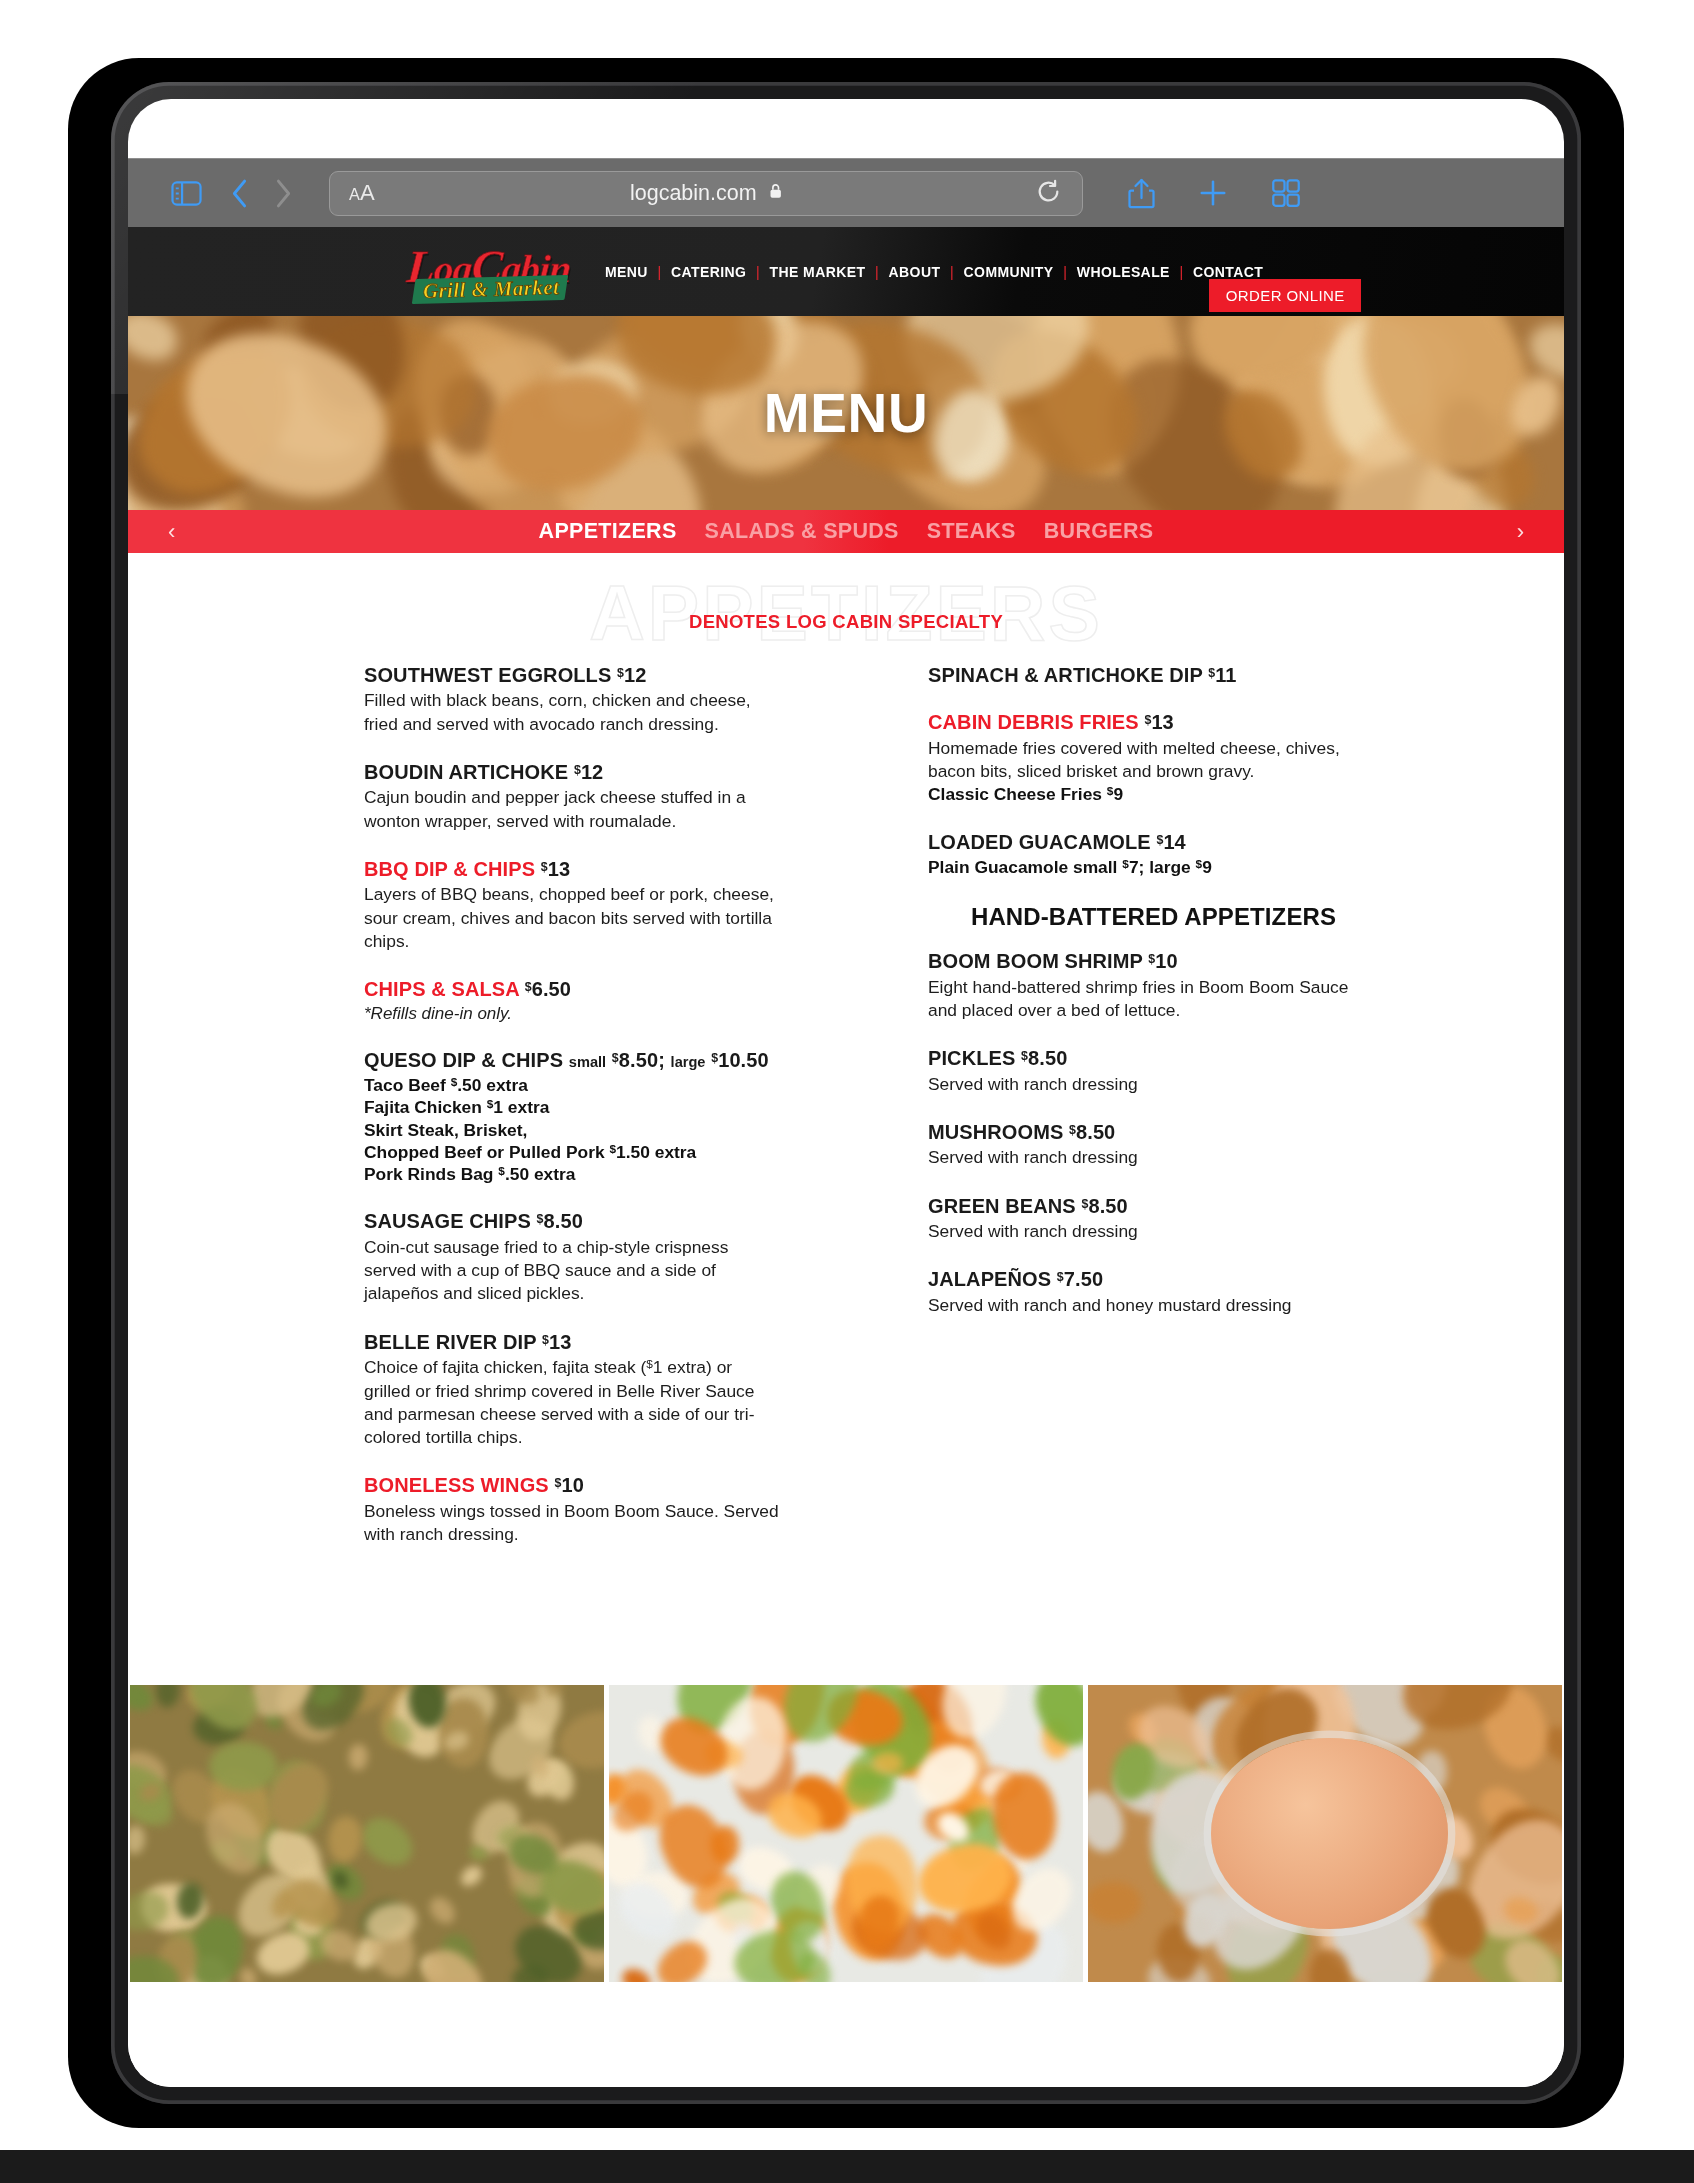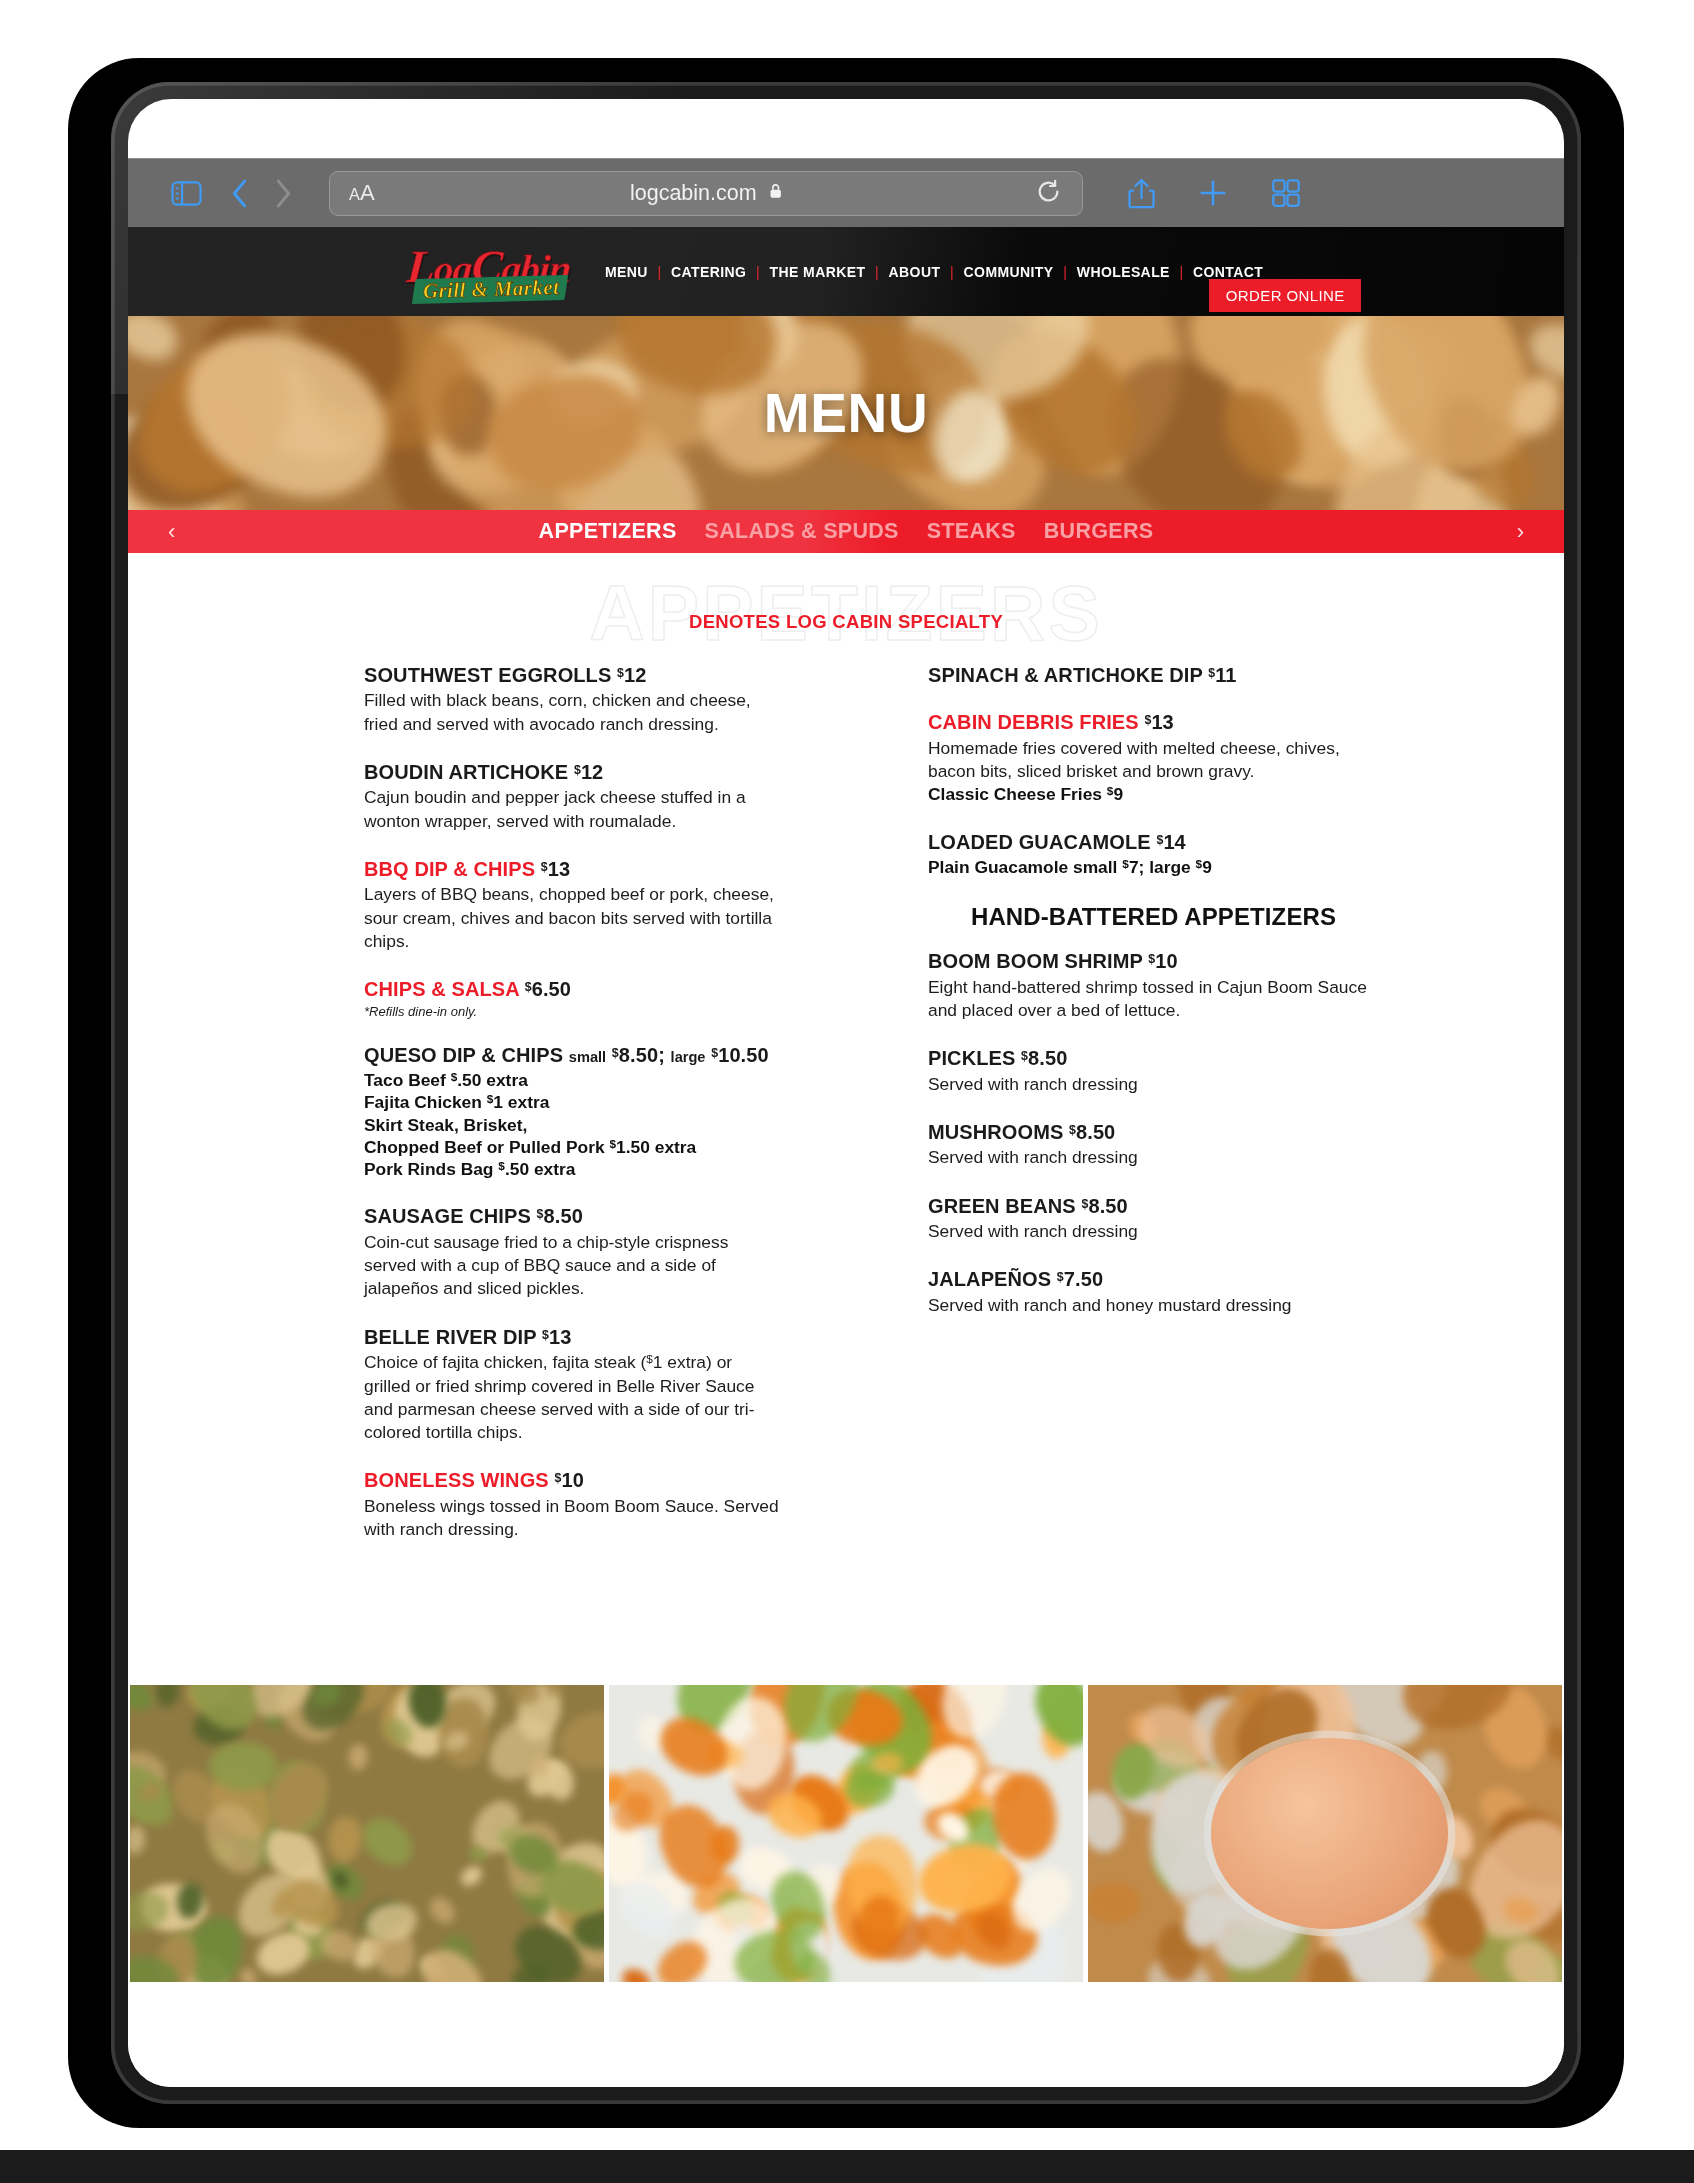--- a/index.html
+++ b/index.html
@@ -248,21 +248,21 @@
     color: #1a1a1a; line-height: 1.12; margin-bottom: 3px;
   }
   .item h3.spec { color: #ed1c29; }
   .item h3 .price { color: #1a1a1a; font-weight: 700; }
   .item h3 .price sup { font-size: 0.62em; vertical-align: 0.42em; font-weight: 700; }
   .item h3 .sz { font-size: 0.73em; font-weight: 700; letter-spacing: 0; }
   .item p.desc {
     font-size: 17.4px; line-height: 1.34; color: #1d1d1d; font-weight: 400;
   }
   .item p.desc sup { font-size: 0.68em; vertical-align: 0.4em; }
-  .item p.note { font-size: 13px; font-style: italic; color: #1d1d1d; }
+  .item p.note { font-size: 17px; font-style: italic; color: #1d1d1d; }
   .item p.sub {
     font-size: 17.4px; font-weight: 700; color: #111; line-height: 1.28;
   }
   .item p.sub sup { font-size: 0.68em; vertical-align: 0.4em; }
   .subhead {
     text-align: center; font-size: 24px; font-weight: 700;
     letter-spacing: 0.1px; color: #111;
     margin: 19px 0 19px;
   }
 
@@ -550,21 +550,21 @@
 
           <div class="item">
             <h3><span>LOADED GUACAMOLE</span> <span class="price"><sup>$</sup><span>14</span></span></h3>
             <p class="sub">Plain Guacamole small <sup>$</sup>7; large <sup>$</sup>9</p>
           </div>
 
           <div class="subhead">HAND-BATTERED APPETIZERS</div>
 
           <div class="item">
             <h3><span>BOOM BOOM SHRIMP</span> <span class="price"><sup>$</sup><span>10</span></span></h3>
-            <p class="desc">Eight hand-battered shrimp tossed in Cajun Boom Sauce and placed over a bed of lettuce.</p>
+            <p class="desc">Eight hand-battered shrimp fries in Boom Boom Sauce and placed over a bed of lettuce.</p>
           </div>
 
           <div class="item">
             <h3><span>PICKLES</span> <span class="price"><sup>$</sup><span>8.50</span></span></h3>
             <p class="desc">Served with ranch dressing</p>
           </div>
 
           <div class="item">
             <h3><span>MUSHROOMS</span> <span class="price"><sup>$</sup><span>8.50</span></span></h3>
             <p class="desc">Served with ranch dressing</p>

